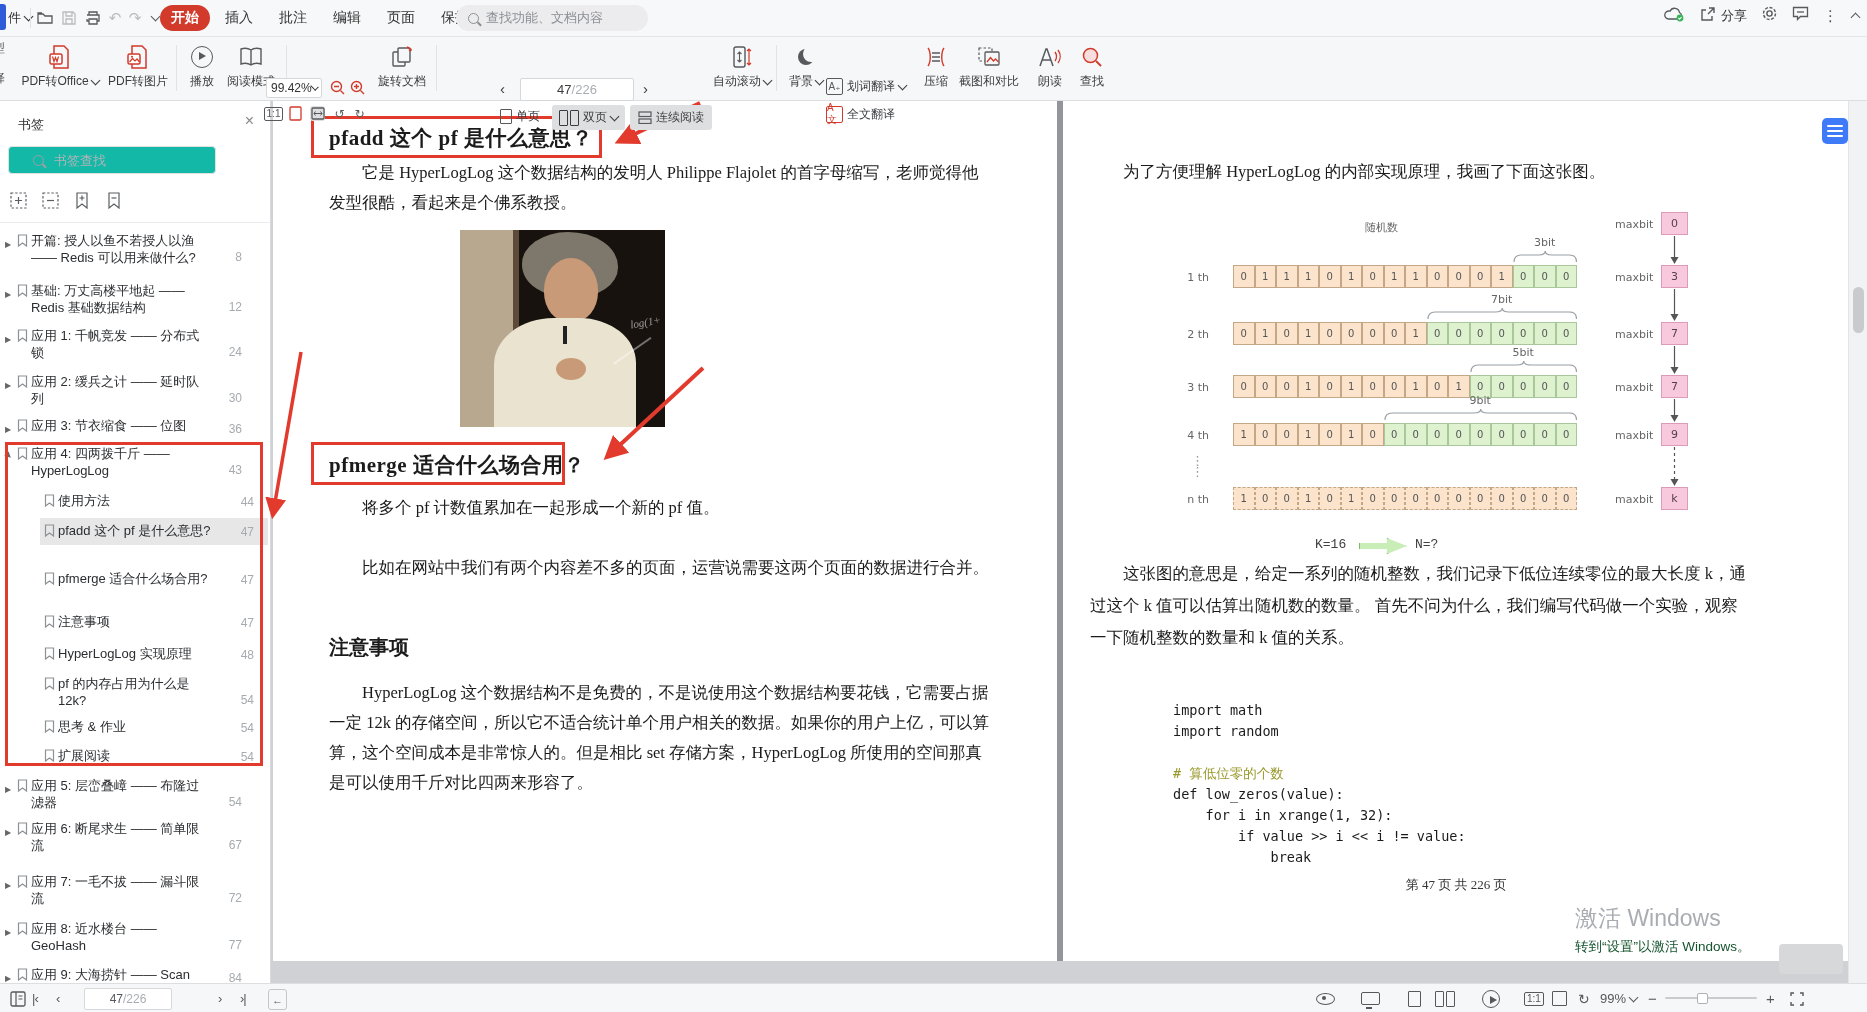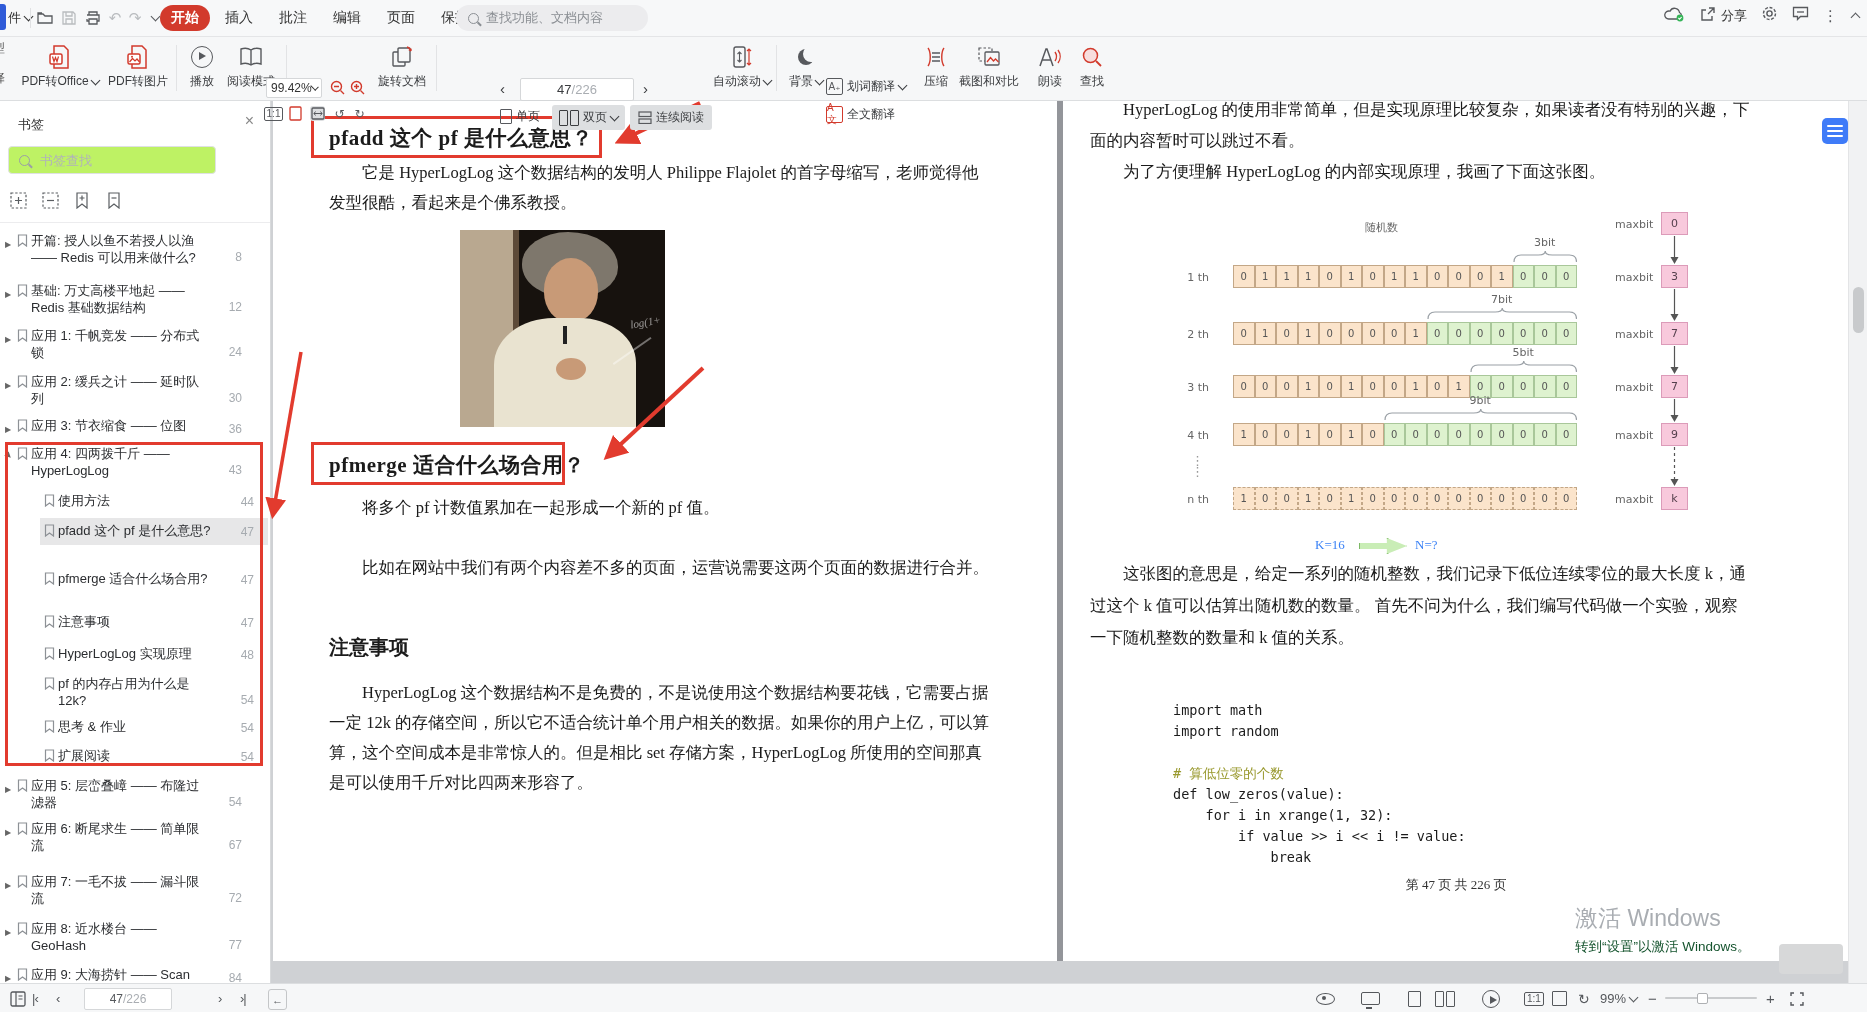--- a/index.html
+++ b/index.html
@@ -38,21 +38,21 @@
   .pgrect{width:10px;height:13px;border:1.3px solid #57595d;border-radius:1px;display:inline-block}
   .moon{width:16px;height:16px;border-radius:50%;box-shadow:inset 5px -3px 0 0 #57595d;display:inline-block}
   .boxA{width:15px;height:15px;border:1.4px solid #57595d;border-radius:2px;font-size:10px;display:flex;align-items:center;justify-content:center;color:#57595d}
   .boxA.red{border-color:#d23a2c;color:#d23a2c}
   .playc{width:20px;height:20px;border:1.5px solid #57595d;border-radius:50%;position:relative;display:inline-block}
   .playc::after{content:'';position:absolute;left:7px;top:5px;border-left:7px solid #57595d;border-top:4.5px solid transparent;border-bottom:4.5px solid transparent}
   
   .sidebar{position:absolute;left:0;top:100px;width:270px;height:883px;background:#fff;border-right:1px solid #d8dadc;z-index:20}
   .sb-title{position:absolute;left:18px;top:16px;font-size:13px;color:#333}
   .sb-close{position:absolute;right:16px;top:12px;font-size:16px;color:#888}
-  .sb-search{position:absolute;left:8px;top:46px;width:208px;height:28px;border:1px solid #dfe1e3;border-radius:4px;background:#bef264;display:flex;align-items:center;gap:8px;padding:0 10px;box-sizing:border-box;color:#9ba0a5}
+  .sb-search{position:absolute;left:8px;top:46px;width:208px;height:28px;border:1px solid #dfe1e3;border-radius:4px;background:#14b8a6;display:flex;align-items:center;gap:8px;padding:0 24px;box-sizing:border-box;color:#9ba0a5}
   .sb-search input{border:none;outline:none;font-size:13px;color:#333;width:140px;background:transparent}
   .sb-search input::placeholder{color:#b0b4b8}
   .sb-tools{position:absolute;left:8px;top:90px;display:flex;gap:12px;color:#5a5e62}
   .sb-tools .tl-ic{width:20px;height:20px;display:flex;align-items:center;justify-content:center}
   .sb-div{position:absolute;left:0;top:122px;width:100%;height:1px;background:#ececee}
   .bmlist{position:absolute;left:0;top:0;width:100%;height:100%}
   .bmi{position:absolute;left:5px;width:255px;display:flex;align-items:flex-start;font-size:13px;color:#2b2d30;line-height:17px}
   .bmi .tri{width:12px;font-size:8px;color:#666;margin-top:4px;flex:none}
   .bmi .tri.open{transform:rotate(45deg)}
   .bmi .bkic{flex:none;margin-top:2px;width:14px}
@@ -89,21 +89,21 @@
   .cell{position:absolute;width:21.5px;height:23px;box-sizing:border-box;border:1px solid #c3a787;background:#fbe4cb;font-size:10px;color:#555;display:flex;align-items:center;justify-content:center;font-family:"DejaVu Sans",sans-serif}
   .cell.g{background:#def2cf;border-color:#a9c79a}
   .cell.dsh{border-style:dashed}
   .dlab{position:absolute;font-size:11px;color:#666;font-family:"DejaVu Sans",sans-serif}
   .dlab.rl{width:44px;text-align:right}
   .dlab.bl{text-align:center}
   .dlab.ml{width:40px;text-align:left}
   .dots{font-size:13px;color:#999;letter-spacing:0;line-height:11px}
   .mbox{position:absolute;width:27px;height:23px;box-sizing:border-box;background:#f8c9dc;border:1px solid #dc9bb9;font-size:11px;color:#55404d;display:flex;align-items:center;justify-content:center;font-family:"DejaVu Sans",sans-serif}
   .brace,.varrow{position:absolute}
-  .klab{position:absolute;font-size:13px;color:#3b82f6;font-family:Liberation Serif, serif}
+  .klab{position:absolute;font-size:13px;color:#404040;font-family:Liberation Mono, monospace}
   .garrow{position:absolute;width:48px;height:16px;background:#c9edb6;border:1px solid #7db966;clip-path:polygon(0 32%,58% 32%,58% 0,100% 50%,58% 100%,58% 68%,0 68%);box-sizing:border-box}
   
   .code{position:absolute;font-family:"DejaVu Sans Mono",monospace;font-size:13.5px;color:#1b1b1b;white-space:pre;line-height:21px}
   .cl.cmt{color:#99992e}
   
   .wm1{position:absolute;left:1305px;top:803px;font-size:23px;color:#a9adb2;z-index:8}
   .wm2{position:absolute;left:1305px;top:838px;font-size:13.5px;color:#14532d;z-index:8}
   .toast{position:absolute;left:1509px;top:844px;width:64px;height:30px;background:#d7d8d9;border-radius:4px;z-index:9}
   .floatbtn{position:absolute;left:1552px;top:18px;width:26px;height:26px;background:#3f7bf8;border-radius:5px;z-index:10;display:flex;flex-direction:column;justify-content:center;gap:3px;padding:0 5px;box-sizing:border-box}
   .floatbtn i{display:block;height:2px;background:#fff;border-radius:1px}
@@ -607,24 +607,20 @@
         <div class="tl">HyperLogLog 这个数据结构不是免费的，不是说使用这个数据结构要花钱，它需要占据</div>
         <div class="tl">一定 12k 的存储空间，所以它不适合统计单个用户相关的数据。如果你的用户上亿，可以算</div>
         <div class="tl">算，这个空间成本是非常惊人的。但是相比 set 存储方案，HyperLogLog 所使用的空间那真</div>
         <div class="tl">是可以使用千斤对比四两来形容了。</div>
       </div>
   </div>
 
   <div class="page-gap"></div>
 
   <div class="page page-right">
-    <div class="para rp" style="left:27px;top:-6px;width:726px">
-        <div class="tl">HyperLogLog 的使用非常简单，但是实现原理比较复杂，如果读者没有特别的兴趣，下</div>
-        <div class="tl">面的内容暂时可以跳过不看。</div>
-      </div>
     <div class="para rp" style="left:27px;top:56px;width:726px">
         <div class="tl">为了方便理解 HyperLogLog 的内部实现原理，我画了下面这张图。</div>
       </div>
     <div>
         <div class="dlab" style="left:302px;top:120px">随机数</div>
         <div class="dlab rl" style="left:102px;top:171px">1 th</div>
         <div class="cell" style="left:170px;top:165px">0</div>
         <div class="cell" style="left:191.5px;top:165px">1</div>
         <div class="cell" style="left:213px;top:165px">1</div>
         <div class="cell" style="left:234.5px;top:165px">1</div>

